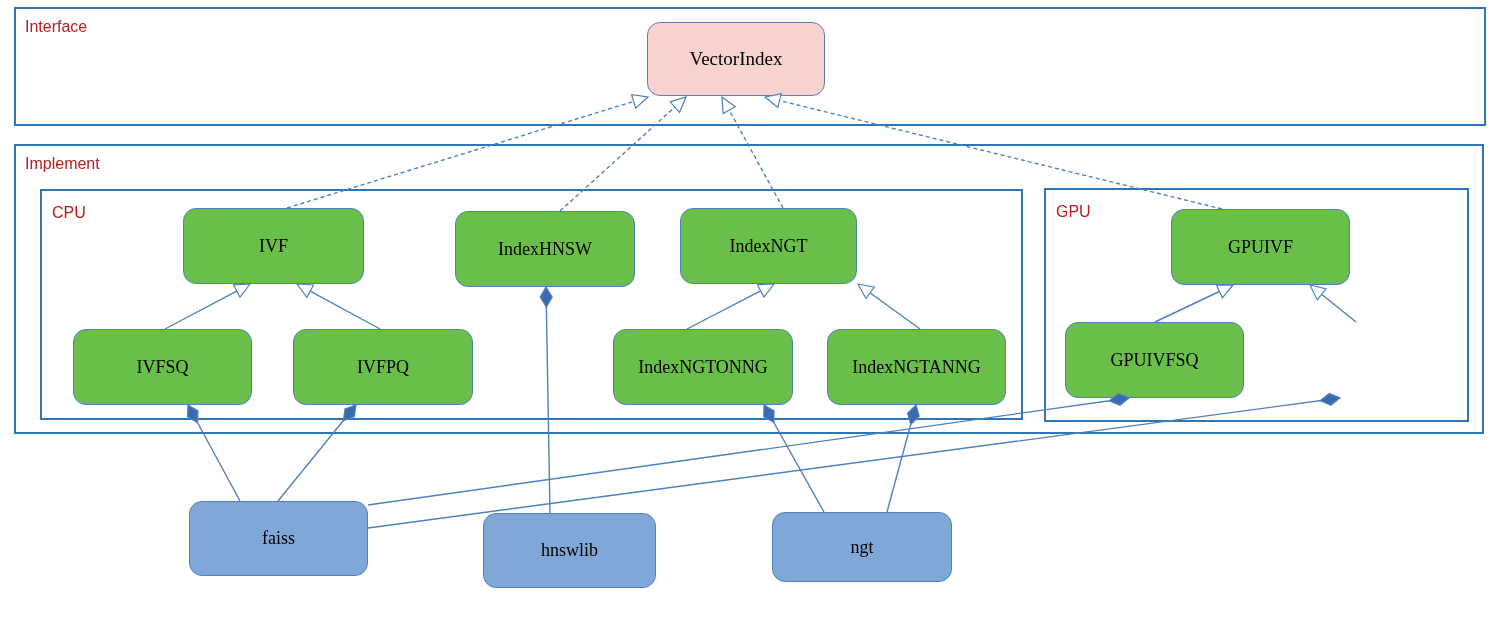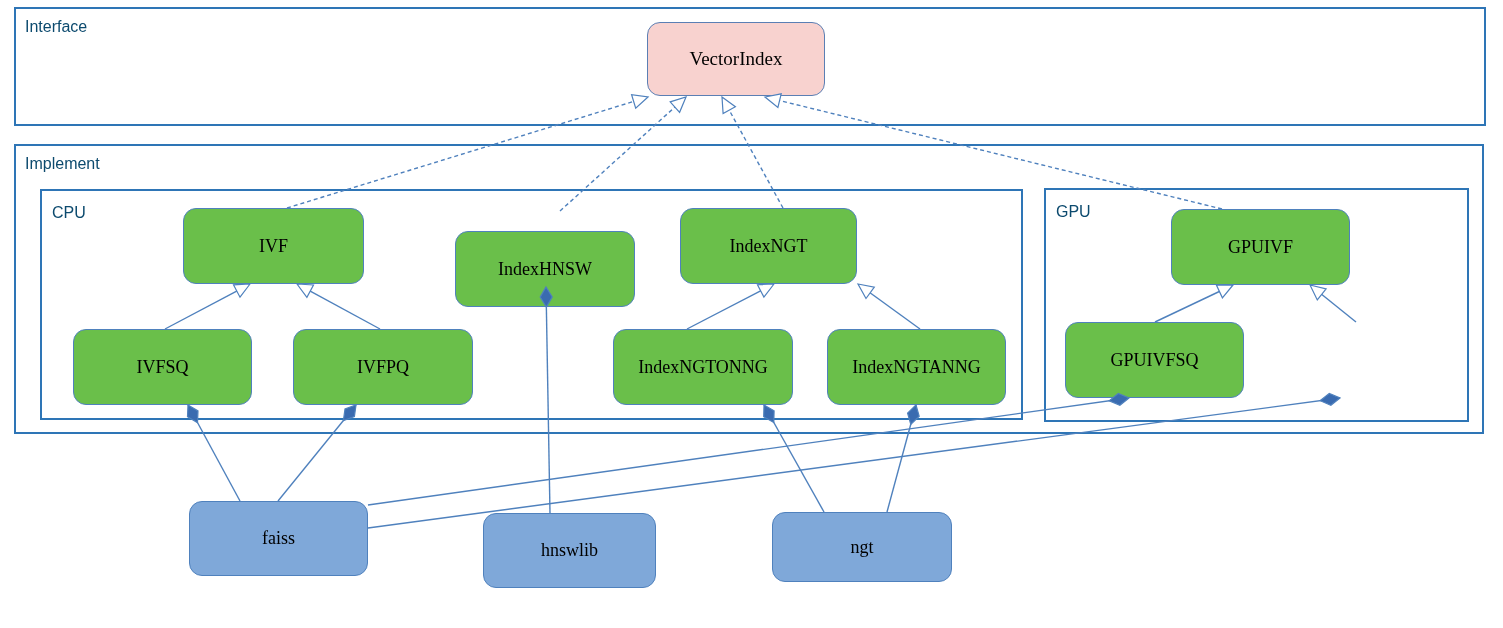--- a/index.html
+++ b/index.html
@@ -3,21 +3,21 @@
 <meta charset="utf-8">
 <style>
   html,body{margin:0;padding:0;background:#ffffff;}
   body{width:1503px;height:628px;overflow:hidden;position:relative;
        font-family:"Liberation Sans",sans-serif;}
   .stage{position:absolute;left:0;top:0;width:1503px;height:628px;}
 
   
   .container{position:absolute;border:2px solid #2e75b6;background:transparent;
              box-sizing:border-box;}
-  .clabel{display:inline-block;color:#0c4a6e;font-size:16px;line-height:1.1;}
+  .clabel{display:inline-block;color:#b91c1c;font-size:16px;line-height:1.1;}
   #c-interface{left:14px;top:7px;width:1472px;height:119px;}
   #c-implement{left:14px;top:144px;width:1470px;height:290px;}
   #c-cpu{left:40px;top:189px;width:983px;height:231px;border-width:2px;}
   #c-gpu{left:1044px;top:188px;width:425px;height:234px;}
   #c-thirdparty{left:14px;top:446px;width:1472px;height:168px;}
   #c-interface .clabel,#c-implement .clabel,#c-thirdparty .clabel{margin:9px 0 0 9px;}
   #c-cpu .clabel,#c-gpu .clabel{margin:13px 0 0 10px;}
 
   
   .squiggle{text-decoration-line:underline;text-decoration-style:wavy;
@@ -29,21 +29,21 @@
 
   
   .node{position:absolute;box-sizing:border-box;border:1.6px solid #4f81bd;
         border-radius:13px;display:flex;align-items:center;justify-content:center;
         font-family:"Liberation Serif",serif;font-size:18px;color:#000;}
   .node.green{background:#6abf4a;}
   .node.blue{background:#7fa8d9;}
   .node.pink{background:#f8d2cf;border-color:#5b7fb4;font-size:19px;}
   #n-vectorindex{left:607px;top:22px;width:178px;height:74px;margin-left:40px;}
   #n-ivf{left:183px;top:208px;width:181px;height:76px;}
-  #n-indexhnsw{left:455px;top:211px;width:180px;height:76px;margin-top:20px;}
+  #n-indexhnsw{left:455px;top:211px;width:180px;height:76px;}
   #n-indexngt{left:680px;top:208px;width:177px;height:76px;}
   #n-ivfsq{left:73px;top:329px;width:179px;height:76px;}
   #n-ivfpq{left:293px;top:329px;width:180px;height:76px;}
   #n-indexngtonng{left:613px;top:329px;width:180px;height:76px;}
   #n-indexngtanng{left:827px;top:329px;width:179px;height:76px;}
   #n-gpuivf{left:1171px;top:209px;width:179px;height:76px;}
   #n-gpuivfsq{left:1065px;top:322px;width:179px;height:76px;}
   #n-gpuivfpq{left:1268px;top:322px;width:179px;height:76px;}
   #n-faiss{left:189px;top:501px;width:179px;height:75px;}
   #n-hnswlib{left:483px;top:513px;width:173px;height:75px;}

